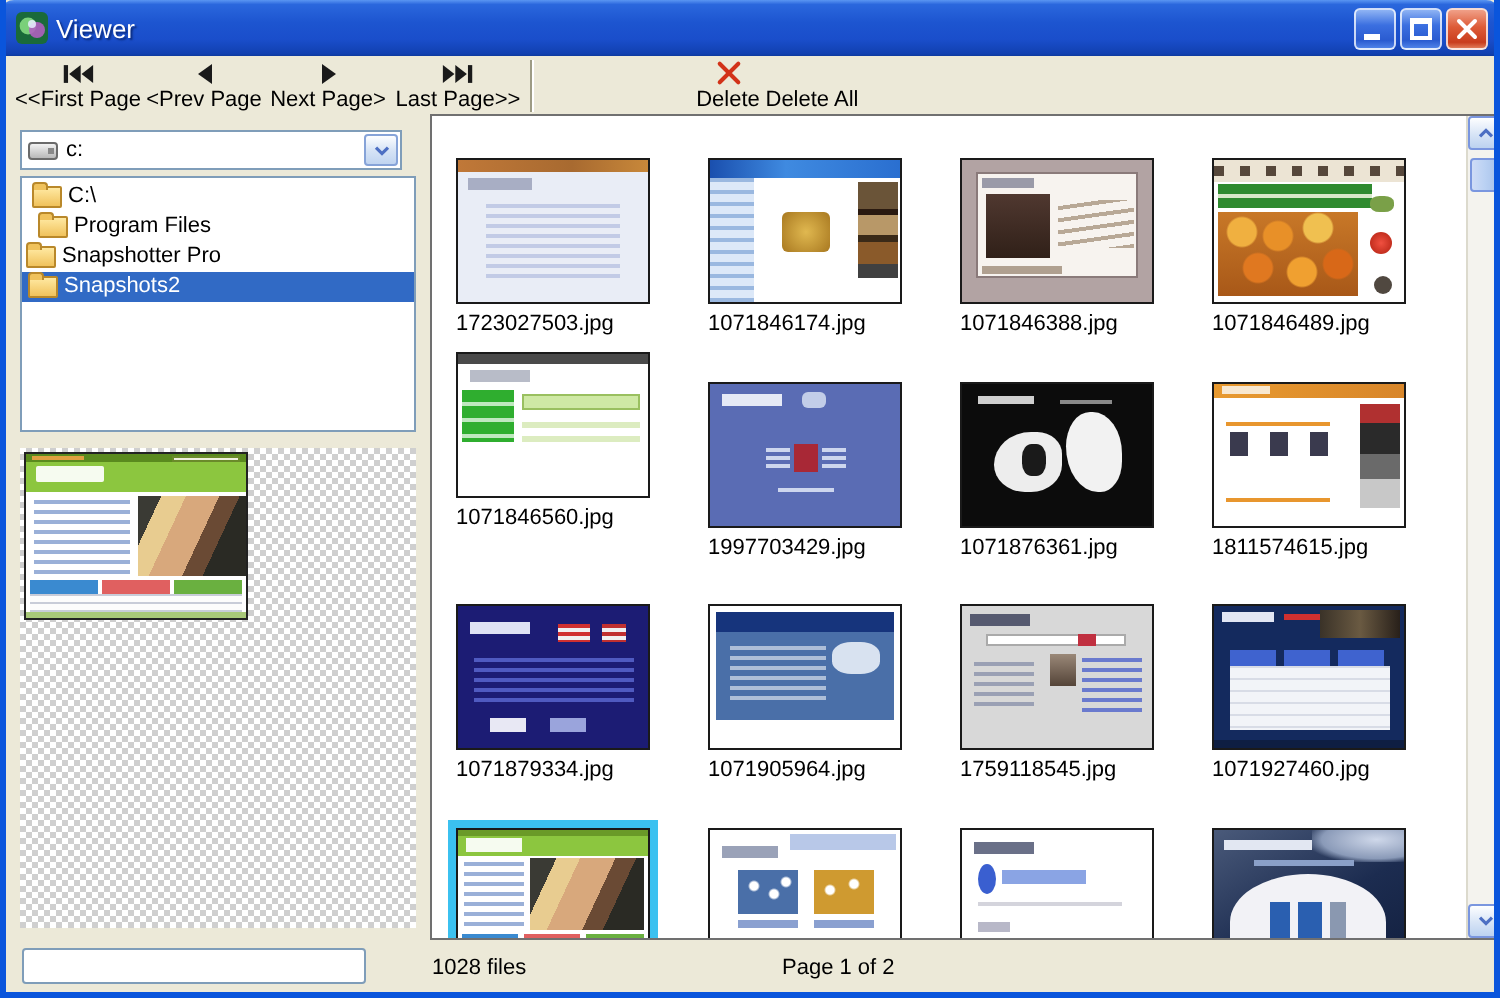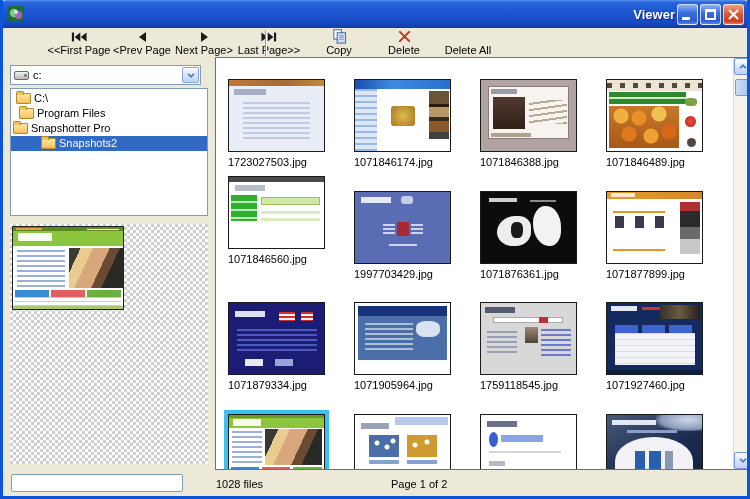--- a/index.html
+++ b/index.html
@@ -6,32 +6,32 @@
   *{box-sizing:border-box;}
   body{font-family:"Liberation Sans","DejaVu Sans",sans-serif;}
   #stage{position:relative;width:750px;height:499px;background:#ECE9D8;overflow:hidden;
          border-left:3px solid #0A55DC;border-right:3px solid #0A55DC;border-bottom:3px solid #0A55DC;}
 
   
   .titlebar{position:absolute;left:-3px;top:0;width:750px;height:28px;
     background:linear-gradient(180deg,#5a96f2 0%,#2a67dd 8%,#1d55d0 40%,#1a4ecb 70%,#1140b0 96%,#0d3a9e 100%);
     border-radius:7px 7px 0 0;display:flex;align-items:center;padding:0 6px;}
   .app-icon{width:16px;height:16px;margin:0 4px 0 2px;flex:0 0 auto;}
-  .title-text{color:#fff;font-weight:bold;font-size:13px;text-shadow:1px 1px 1px #0a2a7a;flex:1;text-align:right;}
+  .title-text{color:#fff;font-weight:normal;font-size:13px;text-shadow:1px 1px 1px #0a2a7a;flex:1;}
   .winbtn{width:21px;height:21px;border-radius:3px;margin-left:2px;position:relative;
     border:1px solid rgba(255,255,255,.75);
     background:linear-gradient(180deg,#8fb4f4,#3b6fe0 40%,#2a5bd0 80%,#4f82e8);}
   .winbtn.close{background:linear-gradient(180deg,#f0a088,#dd5b37 45%,#c93d1e 85%,#e07a57);}
   .winbtn .g-min{position:absolute;left:4px;bottom:4px;width:8px;height:3px;background:#fff;}
   .winbtn .g-max{position:absolute;left:4px;top:4px;width:11px;height:11px;border:2px solid #fff;border-top-width:3px;}
   .winbtn svg{position:absolute;left:3px;top:3px;}
 
   
   .toolbar{position:absolute;left:0;top:28px;width:744px;height:30px;}
-  .tbtn{position:absolute;top:1px;height:28px;text-align:center;font-size:11px;color:#000;cursor:default;margin-left:40px;}
+  .tbtn{position:absolute;top:1px;height:28px;text-align:center;font-size:11px;color:#000;cursor:default;}
   .tbtn .ticon{height:15px;display:flex;align-items:center;justify-content:center;}
   .tbtn .tlabel{margin-top:0;line-height:12px;}
   .tb-sep{position:absolute;left:262px;top:2px;height:26px;width:2px;
     border-left:1px solid #9d9b84;border-right:1px solid #fff;}
 
   
   .combo{position:absolute;left:7px;top:65px;width:191px;height:20px;background:#fff;
     border:1px solid #7F9DB9;display:flex;align-items:center;font-size:11px;}
   .drive-icon{width:15px;height:9px;margin:0 4px 0 3px;border:1px solid #6a6a6a;border-radius:2px;
     background:linear-gradient(180deg,#f2f2f2,#b8b8b8);position:relative;}
@@ -41,21 +41,21 @@
     display:flex;align-items:center;justify-content:center;}
   .tree{position:absolute;left:7px;top:88px;width:198px;height:128px;background:#fff;
     border:1px solid #7F9DB9;font-size:11px;padding-top:2px;overflow:hidden;}
   .tree-item{height:15px;display:flex;align-items:center;white-space:nowrap;color:#000;}
   .tree-item .lbl{padding:0 3px;line-height:13px;}
   .tree-item.sel{background:#316AC5;color:#fff;}
   .folder-icon{width:15px;height:11px;flex:0 0 auto;margin-left:2px;position:relative;border-radius:1px;
     background:linear-gradient(180deg,#ffe9a2,#f0c25c);border:1px solid #b9882a;}
   .folder-icon::before{content:"";position:absolute;left:-1px;top:-3px;width:6px;height:3px;
     background:#f0c25c;border:1px solid #b9882a;border-bottom:none;border-radius:2px 2px 0 0;}
-  .ind1{padding-left:3px}.ind2{padding-left:6px}.ind3{padding-left:0}.ind4{padding-left:28px}
+  .ind1{padding-left:3px}.ind2{padding-left:6px}.ind3{padding-left:0}.ind4{padding-left:1px}
 
   
   .preview-area{position:absolute;left:7px;top:224px;width:198px;height:240px;background-color:#fff;
     background-image:linear-gradient(45deg,#cfcfcf 25%,transparent 25%,transparent 75%,#cfcfcf 75%),
                      linear-gradient(45deg,#cfcfcf 25%,transparent 25%,transparent 75%,#cfcfcf 75%);
     background-size:6px 6px;background-position:0 0,3px 3px;}
 
   
   .pvimg{position:absolute;left:2px;top:2px;width:112px;height:84px;background:#fff;border:1px solid #222;overflow:hidden;}
   .pvimg div{position:absolute;}
@@ -278,39 +278,29 @@
       <div class="ticon">
         <svg width="16" height="10" viewBox="0 0 18 10" fill="#1a1a1a">
             <path d="M0.5 0L7 5 0.5 10z"></path>
             <path d="M7.5 0L14 5l-6.5 5z"></path>
             <rect x="14.6" y="0" width="2.4" height="10"></rect>
           </svg>
       </div>
       <div class="tlabel">Last Page&gt;&gt;</div>
     </div>
     <div class="tb-sep"></div>
-    <div class="tbtn" style="left:268px;width:56px">
-      <div class="ticon">
-        <svg width="15" height="15" viewBox="0 0 16 16">
-            <rect x="2" y="0.8" width="8" height="10" fill="#fff" stroke="#3a5a9a"></rect>
-            <rect x="5.5" y="4" width="9" height="11" fill="#d2e0f6" stroke="#3a5a9a"></rect>
-            <path d="M7.5 7h5M7.5 9h5M7.5 11h5" stroke="#6a84b8" stroke-width="0.8"></path>
-          </svg>
-      </div>
-      <div class="tlabel">Copy</div>
-    </div>
     <div class="tbtn" style="left:332px;width:58px">
       <div class="ticon">
         <svg width="13" height="13" viewBox="0 0 14 14">
             <path d="M2 2l10 10M12 2L2 12" stroke="#d23218" stroke-width="2.2" stroke-linecap="round"></path>
           </svg>
       </div>
       <div class="tlabel">Delete</div>
     </div>
-    <div class="tbtn" style="left:394px;width:62px;padding-top:15px">
+    <div class="tbtn" style="left:372px;width:62px;padding-top:15px">
       <div class="tlabel">Delete All</div>
     </div>
   </div>
 
   <div class="combo">
     <span class="drive-icon"></span>
     <span>c:</span>
     <span class="combo-btn">
       <svg width="8" height="5" viewBox="0 0 8 5">
           <path d="M1 0.8l3 3 3-3" stroke="#4d6fc3" stroke-width="1.6" fill="none"></path>
@@ -422,21 +412,21 @@
         <div class="fname">1071876361.jpg</div>
       </div>
       <div class="cell" style="left:390px;top:133px">
         <div class="thumb t8">
             <div class="p1"></div>
             <div class="p2"></div>
             <div class="p3"></div>
             <div class="p4"></div>
             <div class="p5"></div>
           </div>
-        <div class="fname">1071877899.jpg</div>
+        <div class="fname">1811574615.jpg</div>
       </div>
 
       <div class="cell" style="left:12px;top:244px">
         <div class="thumb t9">
             <div class="p1"></div>
             <div class="p2"></div>
             <div class="p3"></div>
             <div class="p4"></div>
             <div class="p5"></div>
           </div>

